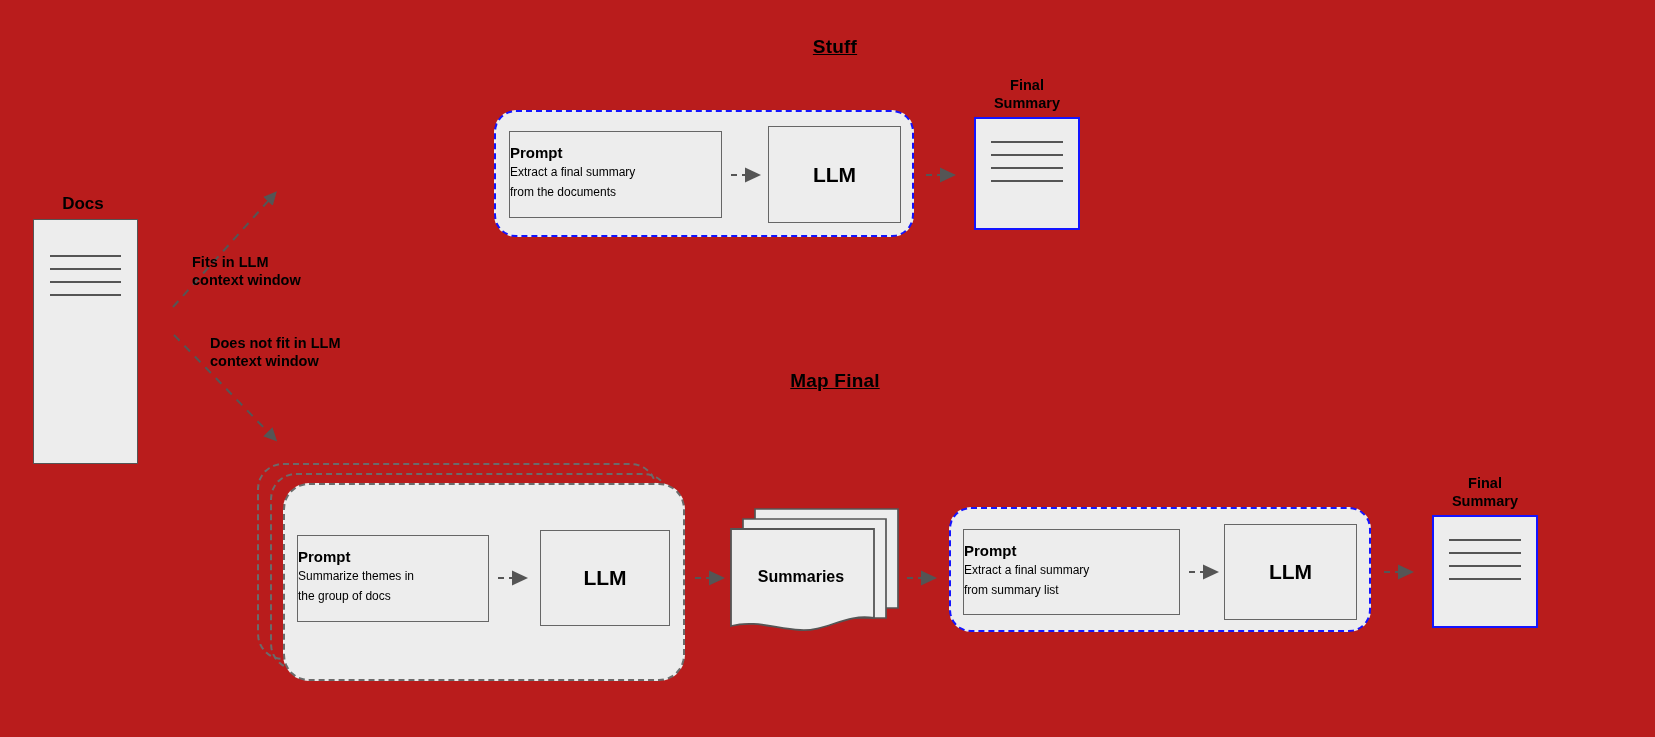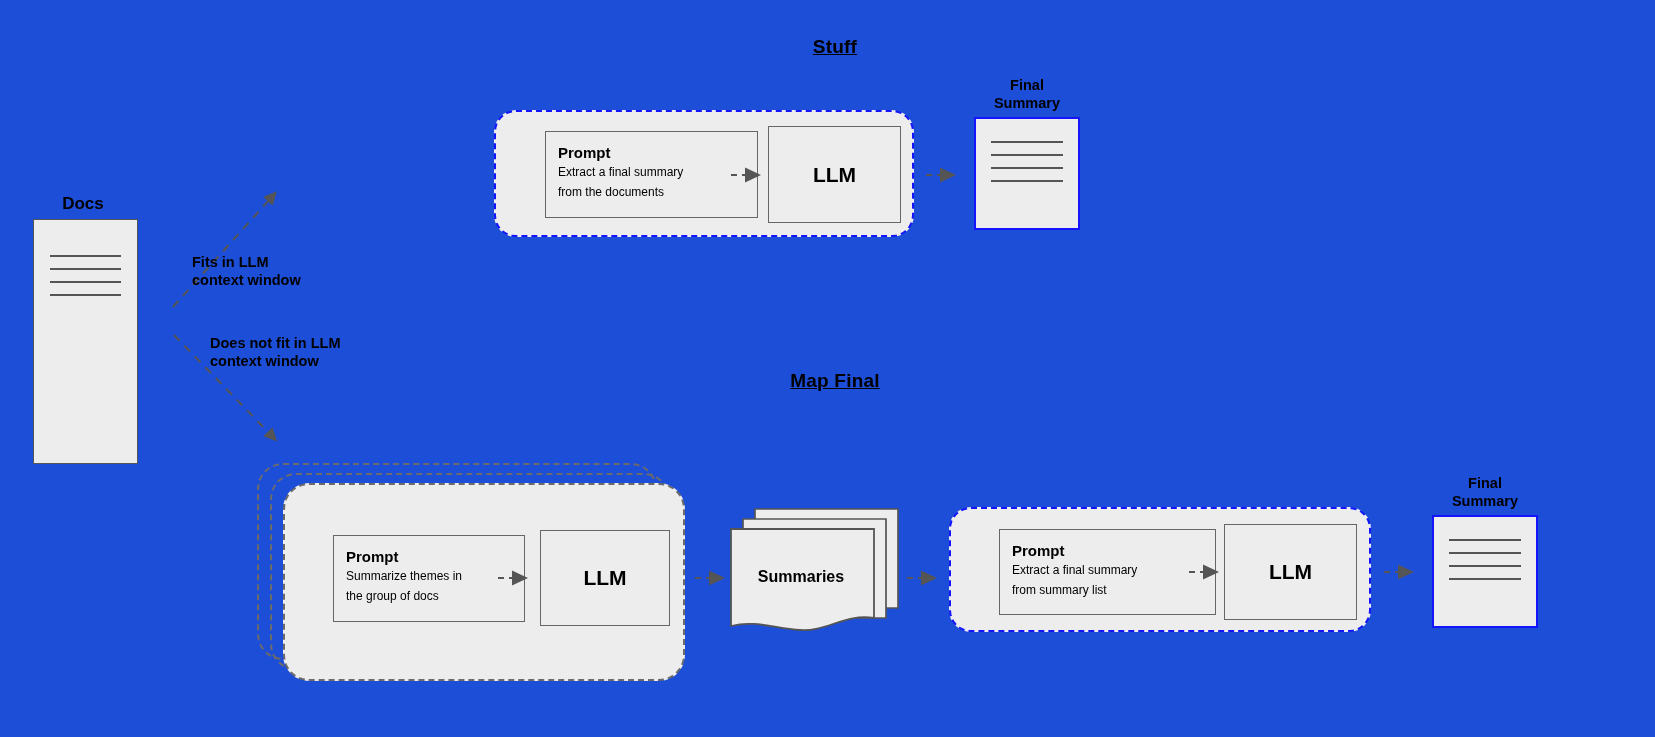--- a/index.html
+++ b/index.html
@@ -6,21 +6,21 @@
   body{
     font-family:"Liberation Sans", sans-serif;
     color:#000000;
     -webkit-font-smoothing:antialiased;
   }
   #canvas{
     position:relative;
     width:1655px;
     height:737px;
     overflow:hidden;
-    background:#1d4ed8;
+    background:#b91c1c;
   }
   .abs{position:absolute;}
 
   
   .section-title{
     font-weight:bold;
     font-size:19px;
     text-decoration:underline;
     text-align:center;
     white-space:nowrap;
@@ -53,22 +53,21 @@
     height:2px;
     background:#555555;
     margin-bottom:11px;
   }
 
   
   .card{
     background:#ededed;
     border:1.6px solid #666666;
     box-sizing:border-box;
-    padding:11px 12px 8px 12px;
-    margin-left:36px;
+    padding:11px 12px 8px 0;
   }
   .card .card-title{
     font-weight:bold;
     font-size:15px;
     line-height:19px;
     margin:0 0 1px 0;
   }
   .card .card-body{
     font-size:12px;
     line-height:19.5px;

